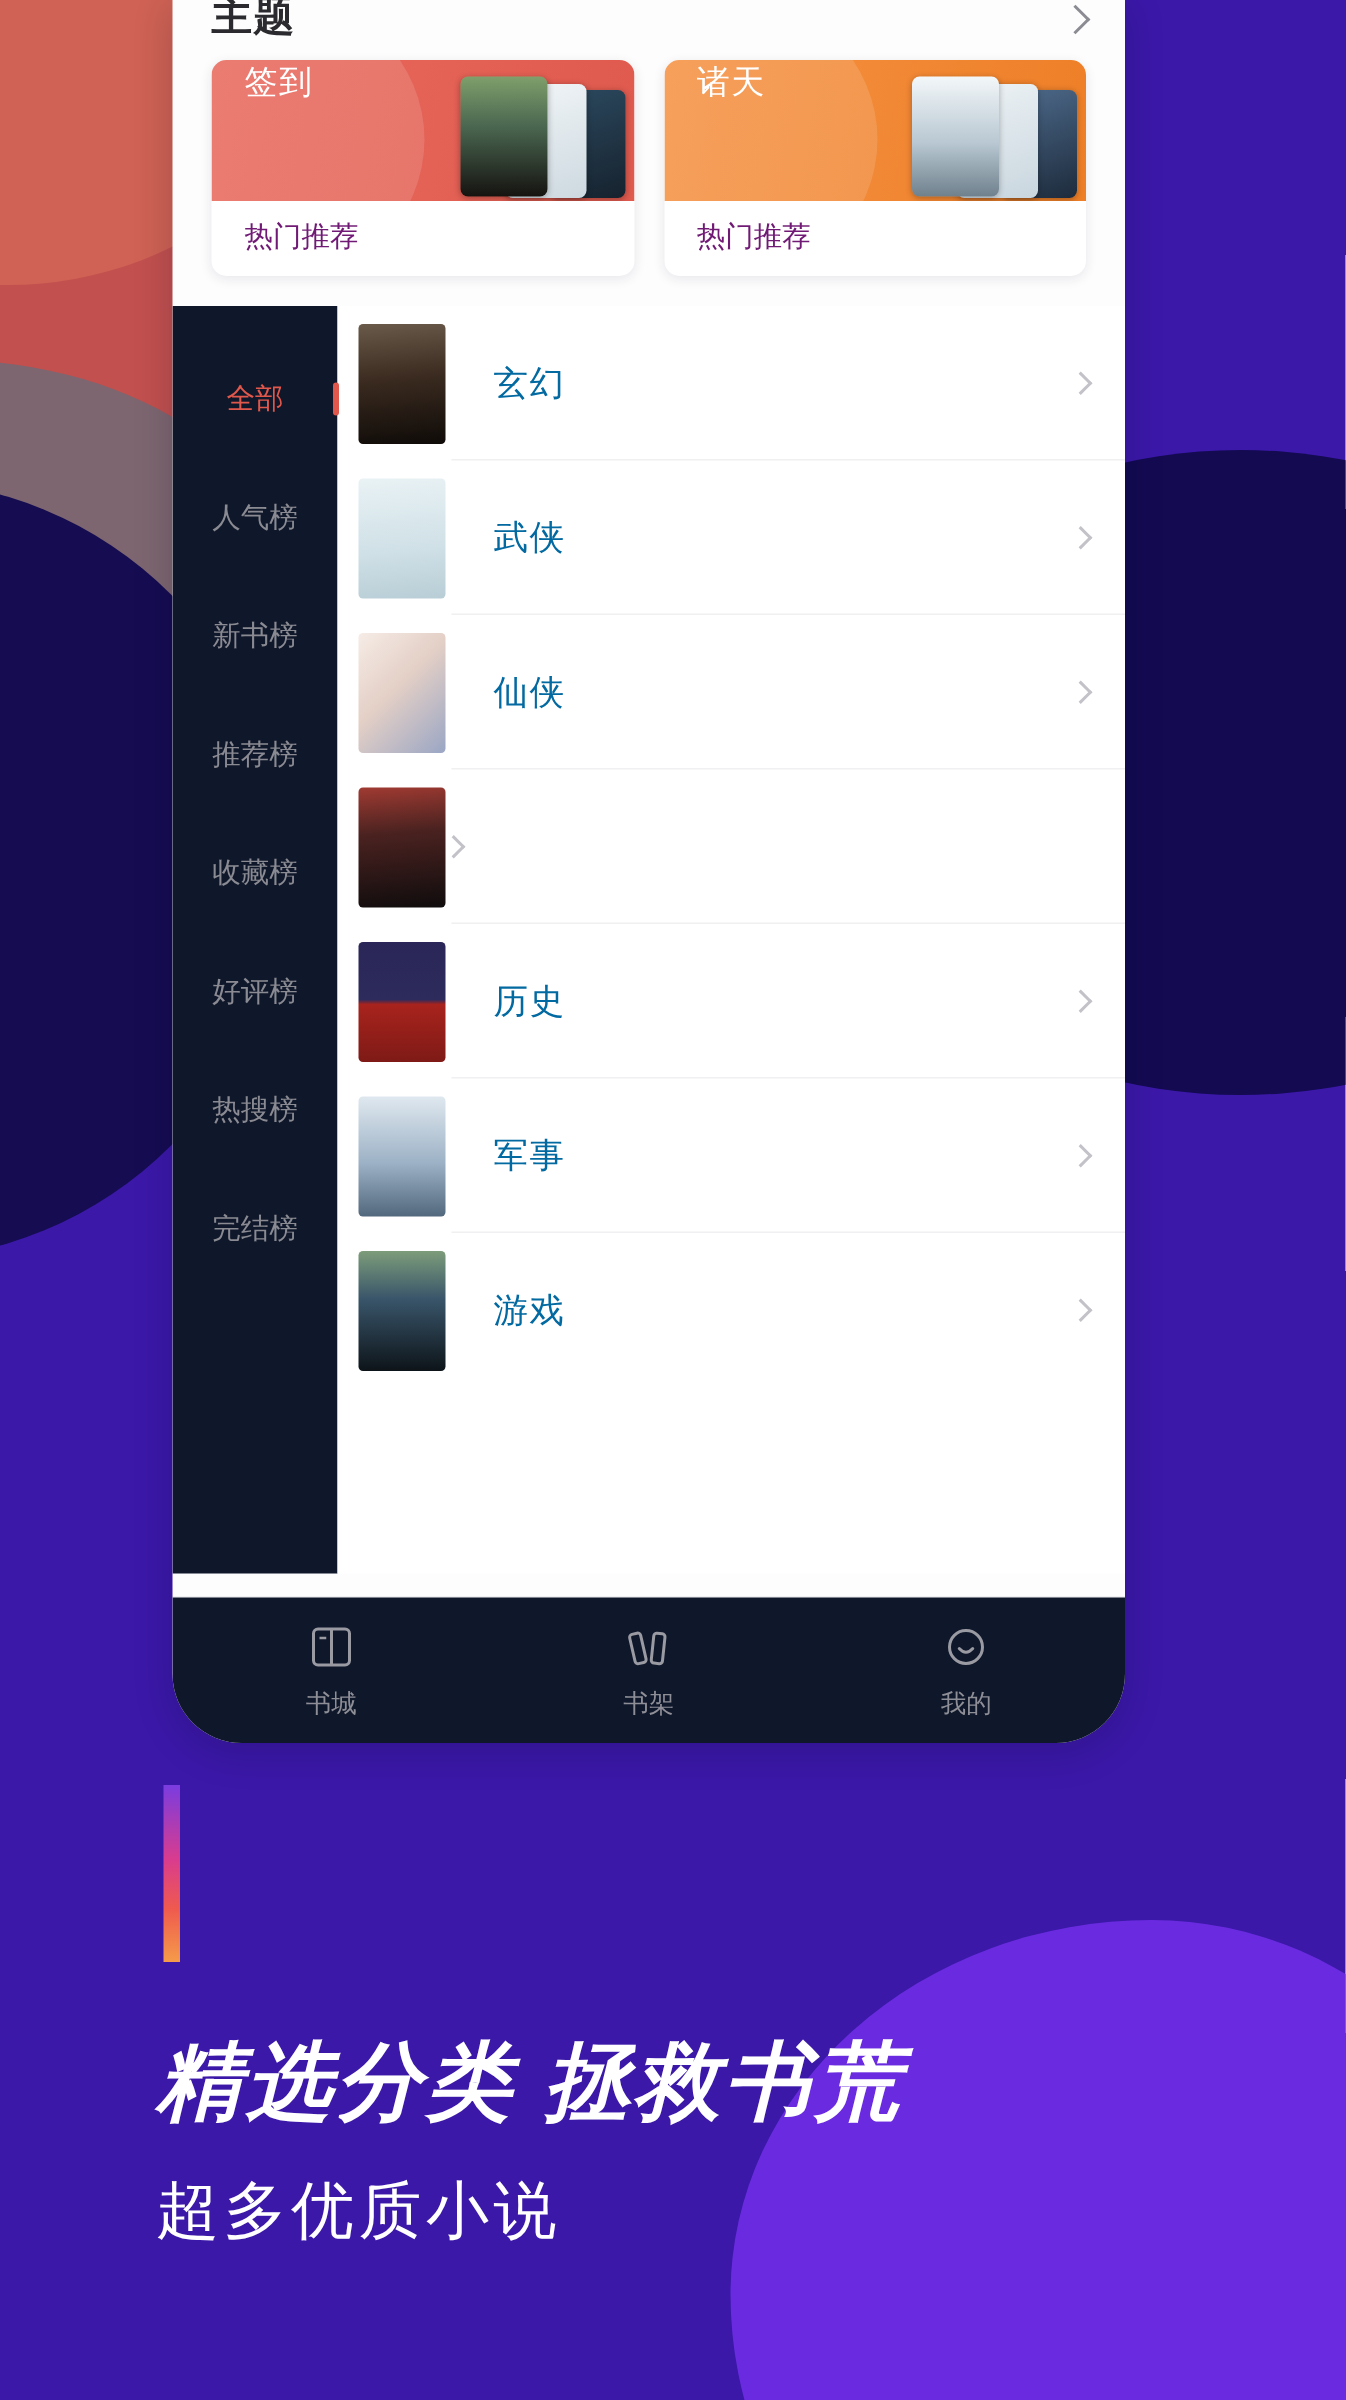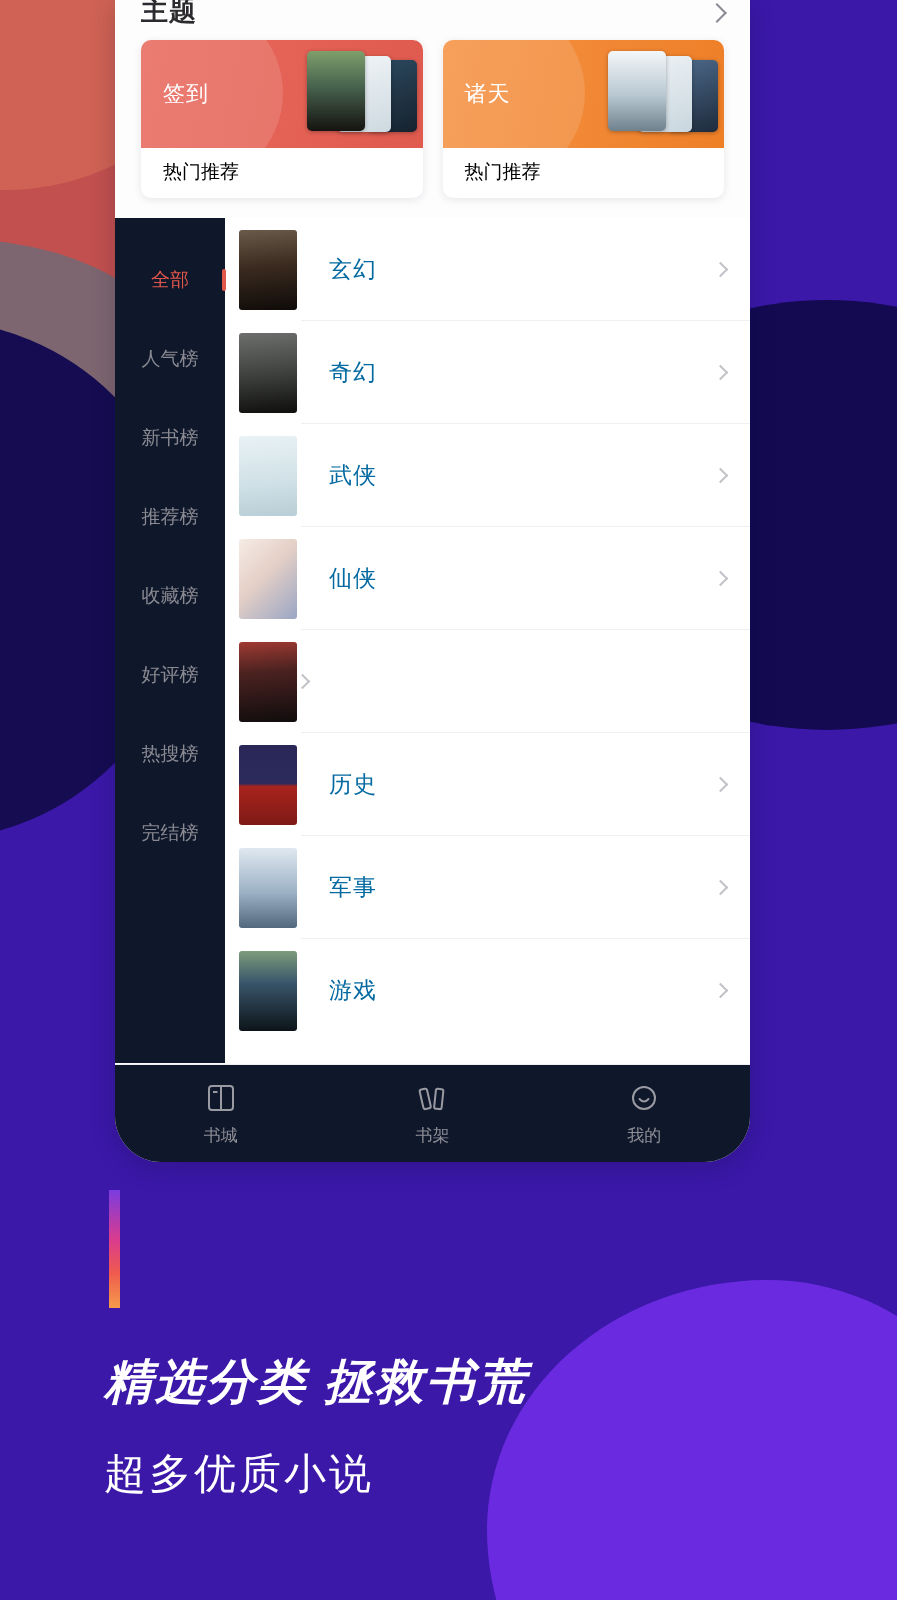--- a/index.html
+++ b/index.html
@@ -75,22 +75,22 @@
     margin-bottom:4px;
   }
 
   
   .cards { display:flex; gap:20px; padding:16px 26px 0; }
   .card {
     flex:1; background:#fff; border-radius:10px;
     box-shadow:0 2px 8px rgba(40,20,70,.10); overflow:hidden;
   }
   .card-banner {
-    position:relative; height:108px; overflow:hidden;
-    display:flex; align-items:center;
+    position:relative; height:94px; overflow:hidden;
+    display:flex; 
   }
   .card-banner.red   { background:linear-gradient(100deg,#e8695d 0%,#e05a4e 100%); }
   .card-banner.orange{ background:linear-gradient(100deg,#f59244 0%,#ee7f27 100%); }
   .card-banner::before {
     content:""; position:absolute; left:-52px; top:-42px;
     width:194px; height:190px; border-radius:50%;
     background:rgba(255,255,255,.13);
   }
   .card-label {
     position:relative; z-index:2; color:#fff; font-size:22px;
@@ -100,21 +100,21 @@
     position:absolute; right:6px; top:11px; height:80px; width:150px;
   }
   .mini {
     position:absolute; border-radius:5px; top:0;
     box-shadow:0 1px 4px rgba(0,0,0,.30); overflow:hidden;
   }
   .mini.c3 { right:0;   width:50px; height:72px; top:9px; }
   .mini.c2 { right:26px;width:54px; height:76px; top:5px; }
   .mini.c1 { right:52px;width:58px; height:80px; top:0; }
   .card-foot {
-    padding:11px 22px 13px; font-size:19px; color:#000000;
+    padding:11px 22px 13px; font-size:19px; color:#701a75;
   }
 
   
   .panel { display:flex; margin-top:20px; height:845px; }
   .side {
     width:110px; background:#0f172a; padding-top:22px; flex:none;
   }
   .side-item {
     height:79px; display:flex; align-items:center; justify-content:center;
     font-size:19px; color:#8a8a92; position:relative;
@@ -164,21 +164,21 @@
   .tab-ico { width:34px; height:34px; display:block; }
 
   
   #promo { position:absolute; left:0; right:0; top:1190px; color:#fff; }
   .accent {
     position:absolute; left:109px; top:0; width:11px; height:118px;
     background:linear-gradient(180deg,#7a3ce0 0%,#d93c8e 42%,#ef5a4e 70%,#f59b4a 100%);
   }
   .headline {
     position:absolute; left:104px; top:160px;
-    font-size:48px; font-weight:700; font-style:italic;
+    font-size:57px; font-weight:700; font-style:italic;
     letter-spacing:3px; white-space:nowrap;
   }
   .subline {
     position:absolute; left:104px; top:256px;
     font-size:42px; font-weight:400; 
     letter-spacing:3px; white-space:nowrap;
   }
 </style>
 </head>
 <body>
@@ -258,25 +258,20 @@
     </div>
 
     <div class="cat-list">
 
       <div class="cat-row">
         <div class="cover" style="background:linear-gradient(175deg,#6a5a4a 0%,#3b2b20 45%,#0f0b08 100%)"></div>
         <div class="cat-name">玄幻</div>
         <div class="chev-s"></div>
       </div>
 
-      <div class="cat-row">
-        <div class="cover" style="background:linear-gradient(175deg,#6d6f6c 0%,#40423f 50%,#0e0f0d 100%)"></div>
-        <div class="cat-name">奇幻</div>
-        <div class="chev-s"></div>
-      </div>
 
       <div class="cat-row">
         <div class="cover" style="background:linear-gradient(175deg,#e9f2f5 0%,#cfe0e6 60%,#b8cdd6 100%)"></div>
         <div class="cat-name">武侠</div>
         <div class="chev-s"></div>
       </div>
 
       <div class="cat-row">
         <div class="cover" style="background:linear-gradient(135deg,#f6ece6 0%,#e3cfc6 45%,#9aa6c4 100%)"></div>
         <div class="cat-name">仙侠</div>

